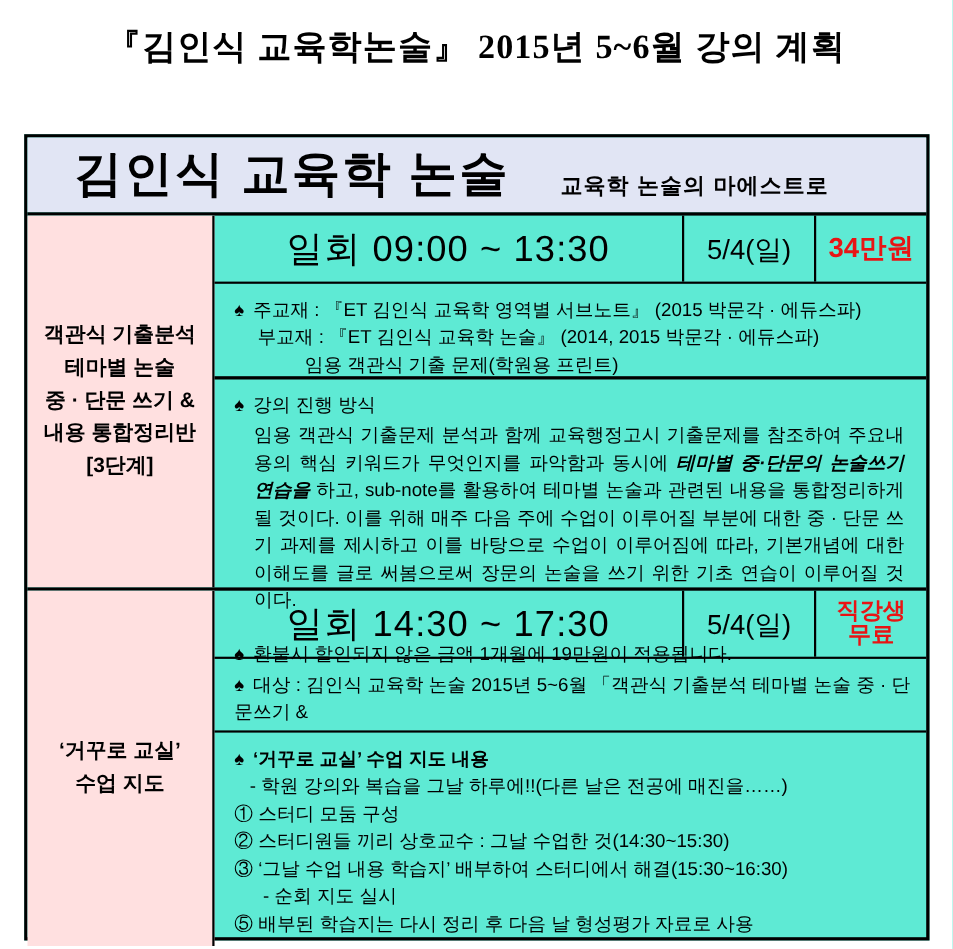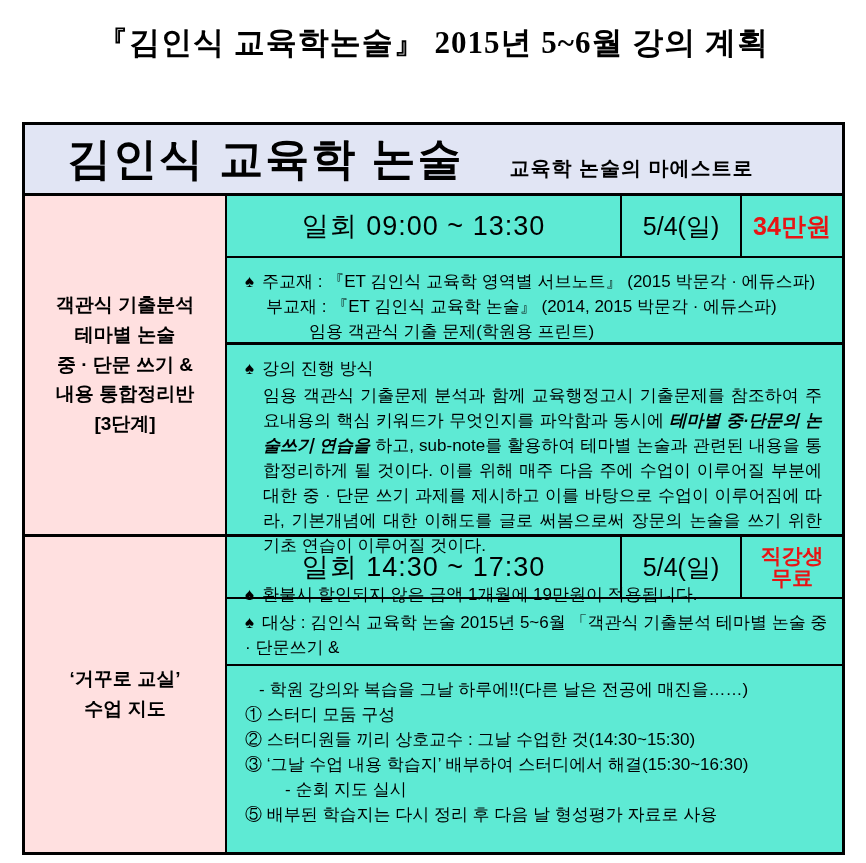--- a/index.html
+++ b/index.html
@@ -28,44 +28,44 @@
   .board-header .subtitle{
     font-size:20px;font-weight:bold;margin-left:46px;margin-top:18px;letter-spacing:1px;
   }
   .major-row{display:flex;border-top:3px solid #000;}
   .major-row.r1{height:338px;flex:0 0 338px;}
   .major-row.r2{flex:1 1 auto;}
   .left-cell{
     width:160px;flex:0 0 160px;background:var(--left-cell-bg,#ffe0e0);
     border-right:2px solid #000;display:flex;flex-direction:column;
     justify-content:center;align-items:center;text-align:center;
-    font-size:19px;font-weight:600;gap:9px;line-height:1.1;padding:20px;
+    font-size:19px;font-weight:600;gap:9px;line-height:1.1;padding:4px;
   }
   .right-col{flex:1 1 auto;display:flex;flex-direction:column;min-width:0;}
   .schedule-row{flex:0 0 60px;height:60px;display:flex;border-bottom:2px solid #000;}
   .time-cell{flex:1 1 auto;display:flex;align-items:center;justify-content:center;
-    font-size:27px;letter-spacing:1px;}
+    font-size:33px;letter-spacing:1px;}
   .date-cell{flex:0 0 118px;border-left:2px solid #000;display:flex;align-items:center;
     justify-content:center;font-size:25px;}
   .price-cell{flex:0 0 100px;border-left:2px solid #000;display:flex;flex-direction:column;
     align-items:center;justify-content:center;color:var(--accent-red,#e81414);
     font-size:25px;font-weight:600;line-height:1.05;}
   .price-cell.small{font-size:21px;}
   .info-block{padding:11px 14px 8px 18px;font-size:17px;line-height:25px;}
   .textbooks{flex:0 0 87px;height:87px;border-bottom:3px solid #000;box-sizing:border-box;}
   .indent-1{margin-left:21px;}
   .indent-2{margin-left:64px;}
   .method{flex:1 1 auto;display:flex;flex-direction:column;}
   .method .para{margin-left:18px;margin-top:2px;text-align:justify;padding-right:6px;}
   .method .refund{margin-top:24px;}
   .target-block{flex:0 0 67px;height:67px;border-bottom:2px solid #000;box-sizing:border-box;}
   .flipped{flex:1 1 auto;}
   .flipped .line{white-space:nowrap;}
   .flipped .dash{margin-left:14px;}
-  .flipped .sub-dash{margin-left:40px;}
+  .flipped .sub-dash{margin-left:26px;}
   .spade{display:inline-block;margin-right:8px;}
   .ital{font-style:italic;font-weight:600;}
   .bold-seg{font-weight:600;}
 </style>
 </head>
 <body>
 
 <div class="doc-title">『김인식 교육학논술』 2015년 5~6월 강의 계획</div>
 
 <div class="board">
@@ -113,20 +113,21 @@
         <div class="date-cell">5/4(일)</div>
         <div class="price-cell small">
           <span>직강생</span>
           <span>무료</span>
         </div>
       </div>
       <div class="info-block target-block">
         <div><span class="spade">♠</span><span>대상 : 김인식 교육학 논술 2015년 5~6월 「객관식 기출분석 테마별 논술 중 · 단문쓰기 &amp;</span></div>
       </div>
       <div class="info-block flipped">
+        <div class="line"><span class="spade">♠</span><span class="bold-seg">‘거꾸로 교실’  수업 지도 내용</span></div>
         <div class="line dash">- 학원 강의와 복습을 그날 하루에!!(다른 날은 전공에 매진을……)</div>
         <div class="line">① 스터디 모둠 구성</div>
         <div class="line">② 스터디원들 끼리 상호교수 : 그날 수업한 것(14:30~15:30)</div>
         <div class="line">③ ‘그날 수업 내용 학습지’  배부하여 스터디에서 해결(15:30~16:30)</div>
         <div class="line sub-dash">- 순회 지도 실시</div>
         <div class="line">⑤ 배부된 학습지는 다시 정리 후 다음 날 형성평가 자료로 사용</div>
       </div>
     </div>
   </div>
 

